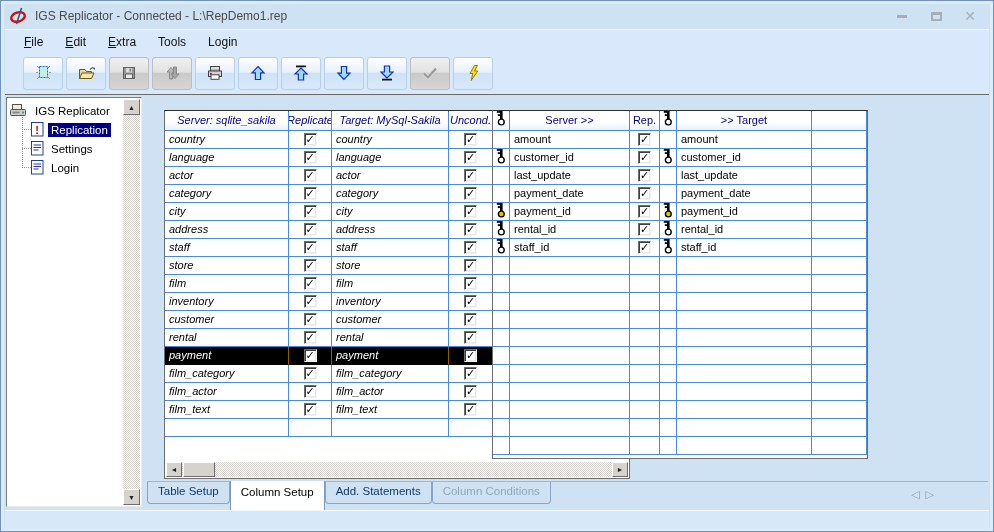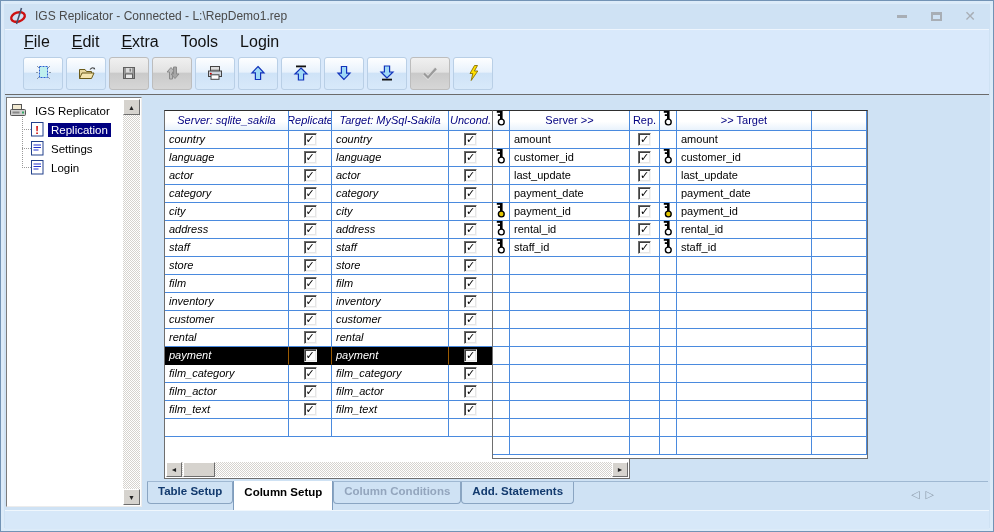--- a/index.html
+++ b/index.html
@@ -12,21 +12,21 @@
   .app-icon{width:20px;height:18px;margin:0 6px 0 4px;}
   .title-text{font-size:12px;color:#4a4a4a;}
   .win-controls{margin-left:auto;display:flex;align-items:center;gap:16px;padding-right:10px;color:#9aa2ab;}
   .wbtn{width:18px;height:16px;display:flex;align-items:center;justify-content:center;font-size:12px;font-weight:bold;}
   .glyph-min{width:10px;height:3px;border-bottom:3px solid #a8aeb5;}
   .glyph-max{width:11px;height:9px;border:2px solid #a8aeb5;border-top-width:3px;}
   .glyph-close{color:#a8aeb5;font-size:14px;font-weight:bold;}
   
   .menubar{position:absolute;left:4px;top:28px;right:4px;height:24px;background:#d9e9fb;
            border-top:1px solid #eef5fd;display:flex;align-items:center;padding-left:8px;}
-  .menu-item{padding:4px 11px;font-size:16px;color:#111;}
+  .menu-item{padding:4px 11px;font-size:12px;color:#111;}
   .menu-item u{text-decoration:underline;}
   
   .toolbar{position:absolute;left:4px;top:52px;right:4px;height:42px;background:#d9e9fb;
            border-bottom:1px solid #6b6b6b;display:flex;align-items:center;padding-left:18px;}
   .tbtn{width:40px;height:33px;margin-right:3px;border:1px solid #b9cfe6;border-radius:3px;
         background:linear-gradient(180deg,#fdfeff 0%,#e8f2fc 45%,#cfe3f7 50%,#d8e9fa 100%);
         display:flex;align-items:center;justify-content:center;}
   .tbtn.disabled{background:linear-gradient(180deg,#f0f0f0 0%,#e2e2e2 45%,#cacaca 50%,#d6d6d6 100%);border-color:#bdbdbd;}
   
   .client{position:absolute;left:4px;top:94px;right:4px;bottom:24px;background:#cfe2f4;}
@@ -67,21 +67,21 @@
          color:var(--headertext);border-right:1px solid var(--gridline);border-bottom:1px solid var(--gridline);
          text-align:center;overflow:hidden;white-space:nowrap;display:flex;align-items:center;justify-content:center;}
   .hcell.right{justify-content:flex-end;padding-right:4px;}
   .row-sel .gcell{background:#000;color:#fff;border-right-color:var(--seldivider);border-bottom-color:#000;}
   .cb{width:13px;height:13px;background:#fff;border:1px solid;border-color:#6d6d6d #f4f4f4 #f4f4f4 #6d6d6d;
       box-shadow:inset 1px 1px 0 #3f3f3f, inset -1px -1px 0 #e6e6e6;
       font-weight:bold;font-size:11px;line-height:11px;text-align:center;color:#000;flex:none;}
   
   .tabbar{position:absolute;left:142px;right:1px;top:386px;height:26px;border-top:1px solid #9fb8d2;display:flex;align-items:flex-start;}
   .tab{height:22px;padding:3px 10px 0 10px;border:1px solid #8aa5c2;border-top:none;
-       border-radius:0 0 4px 4px;background:#cfe2f4;color:#123a6e;margin-right:0;font-size:11.5px;font-weight:bold;}
+       border-radius:0 0 4px 4px;background:#cfe2f4;color:#123a6e;margin-right:0;font-size:11.5px;}
   .tab.active{background:#fff;color:#000;height:40px;margin-top:-1px;padding-top:5px;border-color:#7e9cbd;}
   .tab.disabled{color:#93a5bd;}
   .tab-arrows{margin-left:auto;margin-top:6px;padding-right:48px;color:#8b9aa9;font-size:11px;letter-spacing:6px;}
   
   .statusbar{position:absolute;left:4px;right:4px;top:509px;height:19px;background:#d7e8f9;border-top:1px solid #f0f7fd;}
 </style>
 </head>
 <body>
 
 <div class="window">
@@ -677,21 +677,21 @@
             <div class="gcell"></div>
             <div class="gcell"></div>
           </div>
         </div>
     </div>
 
     <div class="tabbar">
       <span id="tabs-host" style="display:flex;">
           <span class="tab">Table Setup</span>
           <span class="tab active">Column Setup</span>
+          <span class="tab">Add. Statements</span>
           <span class="tab disabled">Column Conditions</span>
-          <span class="tab">Add. Statements</span>
         </span>
       <span class="tab-arrows"><span>◁</span><span>▷</span></span>
     </div>
   </div>
 
   <div class="statusbar"></div>
 </div>
 
 </body></html>

